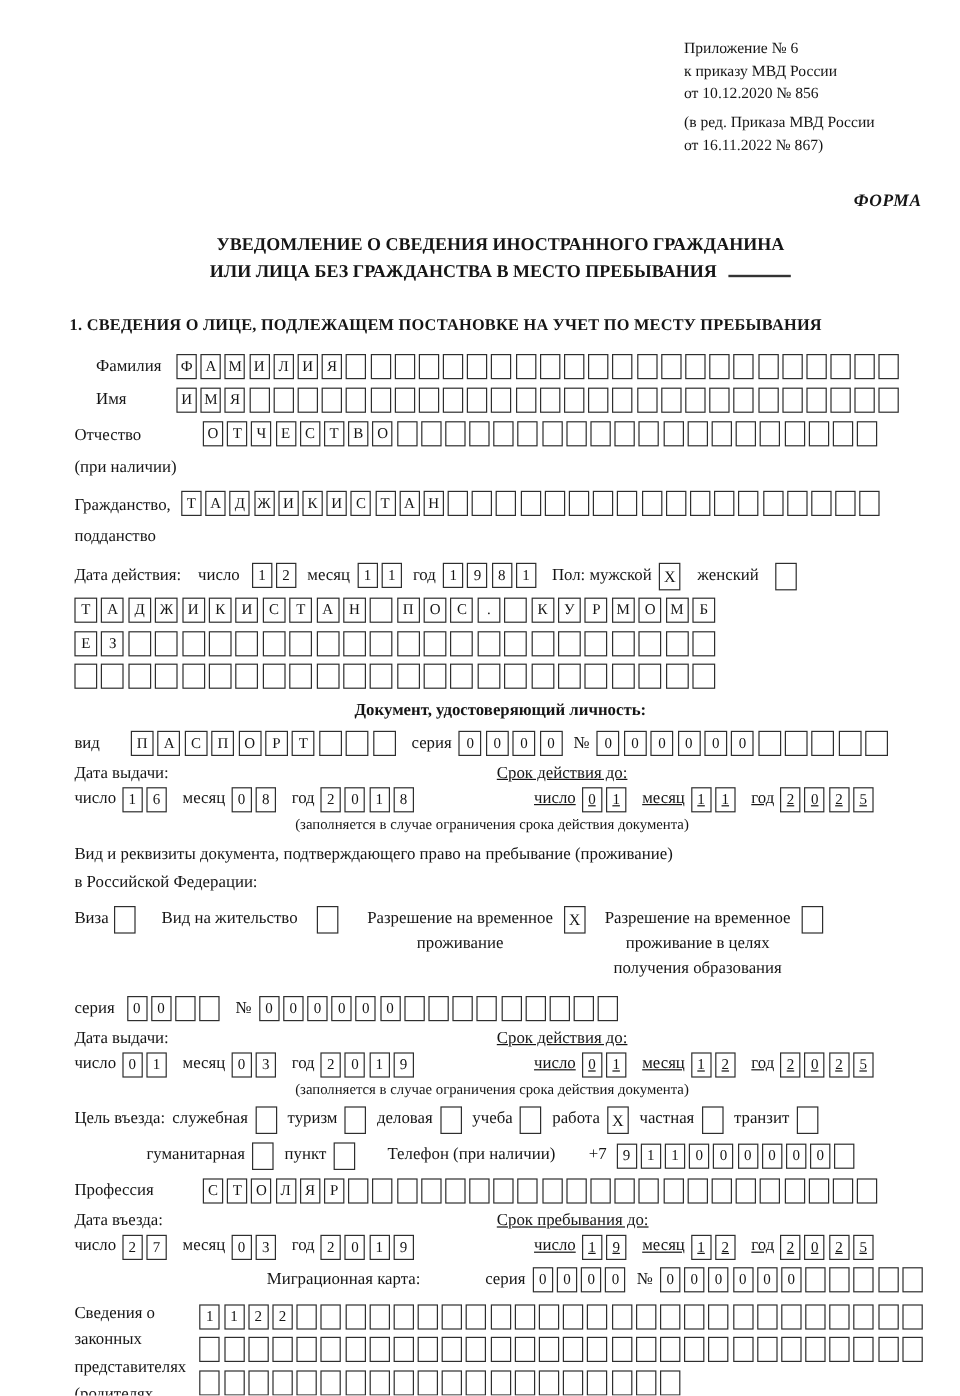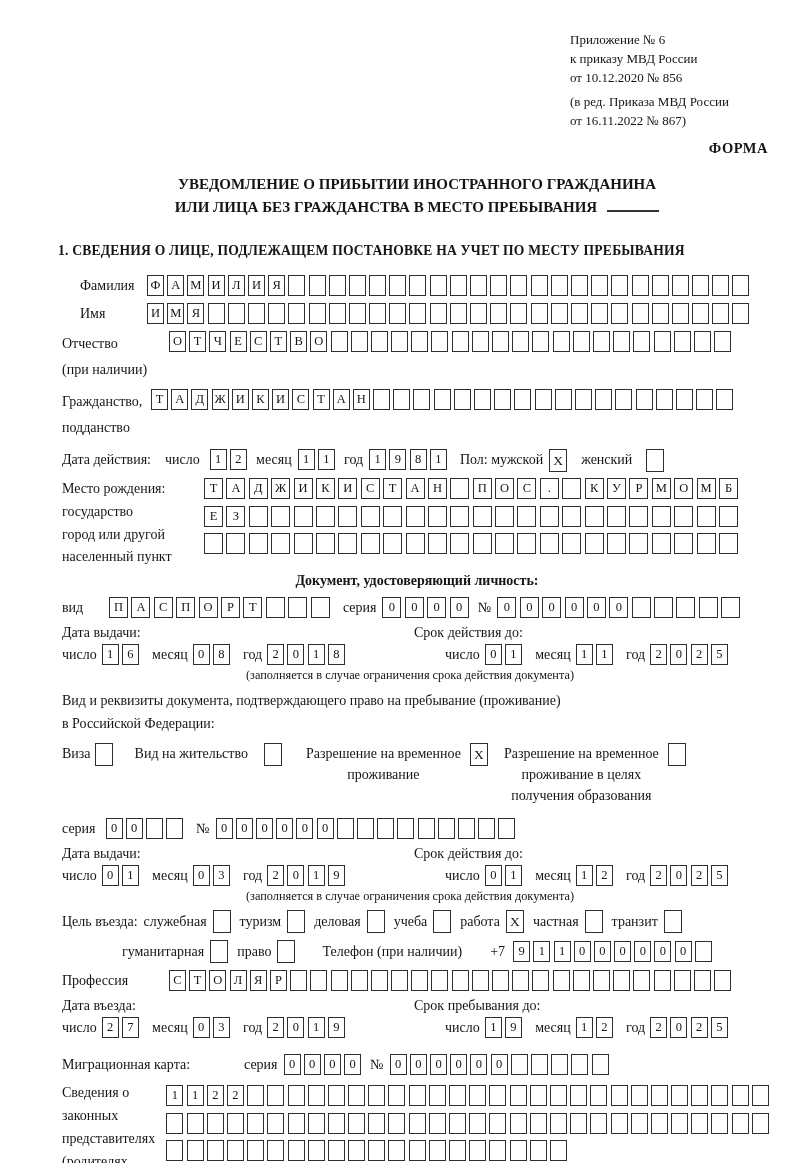--- a/index.html
+++ b/index.html
@@ -6,21 +6,21 @@
   body{
     width:800px;height:1163px;overflow:hidden;
     font-family:"Liberation Serif","DejaVu Serif",serif;
     color:#151515;font-size:14px;
   }
   .page{box-sizing:border-box;width:800px;height:1163px;padding:30px 28px 10px 62px;}
 
   
   .appendix{width:192px;margin-left:auto;margin-right:10px;font-size:13px;line-height:19px;}
   .appendix .amendment{margin-top:5px;}
-  .forma{text-align:right;font-weight:bold;font-size:14.5px;margin:10px 4px 0 0;letter-spacing:.5px;}
+  .forma{text-align:right;font-weight:bold;font-size:14.5px;margin:30px 4px 0 0;letter-spacing:.5px;font-style:italic;}
 
   .title{ text-align:center;font-weight:bold;font-size:15px;line-height:23px;margin-top:16px;}
   .blank-line{display:inline-block;width:52px;border-bottom:2px solid #333;margin-left:10px;vertical-align:baseline;}
 
   .sec-heading{font-weight:bold;font-size:13.6px;margin:24px 0 16px -4px;letter-spacing:.2px;}
 
   
   .cells{display:flex;flex-wrap:nowrap;align-items:center;}
   .cell{flex:none;box-sizing:content-box;width:15px;height:19px;border:1.6px solid #2e2e2e;
         margin-right:3.2px;text-align:center;font-size:12.5px;line-height:19px;background:#fff;}
@@ -34,21 +34,21 @@
   .w67{width:67px;margin-left:18px;} .w107{width:107px;} .w89{width:89px;} .w142{width:142px;}
   .two-line div{line-height:26px;}
   .gap6{margin-left:6px;} .gap10{margin-left:10px;} .gap14{margin-left:14px;}
 
   .doc-heading{text-align:center;font-weight:bold;font-size:14px;margin:4px 0 8px;}
 
   
   .d2{margin:2px 0 2px;}
   .d2 .cols{display:flex;}
   .d2 .col-l{width:352px;}
-  .d2 .col-r{flex:1;}
+  .d2 .col-r{flex:1;text-decoration:underline;}
   .dhead{text-align:left;font-size:14px;margin-bottom:3px;}
   .dline{display:flex;align-items:center;font-size:14px;}
   .dline .lbl{margin-right:5px;}
   .dline .cells{margin-right:10px;}
   .dnote{font-size:12.3px;text-align:center;padding-right:14px;margin:3px 0 6px;}
 
   .intro{font-size:14px;line-height:23px;margin-top:6px;}
 
   .opt4row{display:flex;align-items:flex-start;margin:8px 0 12px;}
   .opt{display:flex;align-items:flex-start;}
@@ -75,21 +75,21 @@
         <div>от 10.12.2020 № 856</div>
       </div>
     <div class="amendment">
         <div>(в ред. Приказа МВД России</div>
         <div>от 16.11.2022 № 867)</div>
       </div>
   </div>
   <div class="forma">ФОРМА</div>
 
   <div class="title">
-    <div>УВЕДОМЛЕНИЕ О ПРИБЫТИИ ИНОСТРАННОГО ГРАЖДАНИНА</div>
+    <div>УВЕДОМЛЕНИЕ О СВЕДЕНИЯ ИНОСТРАННОГО ГРАЖДАНИНА</div>
     <div>
       <span>ИЛИ ЛИЦА БЕЗ ГРАЖДАНСТВА В МЕСТО ПРЕБЫВАНИЯ</span><span class="blank-line"></span>
     </div>
   </div>
 
   <div class="sec-heading">1. СВЕДЕНИЯ О ЛИЦЕ, ПОДЛЕЖАЩЕМ ПОСТАНОВКЕ НА УЧЕТ ПО МЕСТУ ПРЕБЫВАНИЯ</div>
 
   <div class="frow">
     <div class="flabel w67">Фамилия</div>
     <div class="cells">
@@ -256,26 +256,20 @@
         <span class="cell">8</span>
         <span class="cell">1</span>
       </div>
     <span class="flabel gap10">Пол: мужской</span>
     <span class="cb gap6" style="margin-left:6px;">X</span>
     <span class="flabel gap14">женский</span>
     <span class="cb" style="margin-left:14px;"></span>
   </div>
 
   <div class="reps">
-    <div class="replabel w142">
-        <div>Место рождения:</div>
-        <div>государство</div>
-        <div>город или другой</div>
-        <div>населенный пункт</div>
-      </div>
     <div class="reprows">
       <div class="cells wide">
           <span class="cell">Т</span>
           <span class="cell">А</span>
           <span class="cell">Д</span>
           <span class="cell">Ж</span>
           <span class="cell">И</span>
           <span class="cell">К</span>
           <span class="cell">И</span>
           <span class="cell">С</span>
@@ -567,21 +561,21 @@
     <span class="cb">X</span>
     <span>частная</span>
     <span class="cb"></span>
     <span>транзит</span>
     <span class="cb"></span>
   </div>
 
   <div class="visitrow" style="padding-left:60px;">
     <span>гуманитарная</span>
     <span class="cb"></span>
-    <span>право</span>
+    <span>пункт</span>
     <span class="cb"></span>
     <span style="margin-left:18px;">Телефон (при наличии)</span>
     <span style="margin-left:28px;">+7</span>
     <div class="cells" style="margin-left:8px;">
         <span class="cell">9</span>
         <span class="cell">1</span>
         <span class="cell">1</span>
         <span class="cell">0</span>
         <span class="cell">0</span>
         <span class="cell">0</span>
@@ -668,21 +662,21 @@
               <span class="cell">2</span>
               <span class="cell">0</span>
               <span class="cell">2</span>
               <span class="cell">5</span>
             </div>
         </div>
       </div>
     </div>
   </div>
 
-  <div class="frow" style="margin-top:16px;">
+  <div class="frow" style="margin-top:6px;justify-content:flex-end;">
     <div class="flabel" style="width:150px;">Миграционная карта:</div>
     <span class="flabel" style="margin-left:32px;">серия</span>
     <div class="cells gap6">
         <span class="cell">0</span>
         <span class="cell">0</span>
         <span class="cell">0</span>
         <span class="cell">0</span>
       </div>
     <span class="flabel gap6">№</span>
     <div class="cells gap6">

